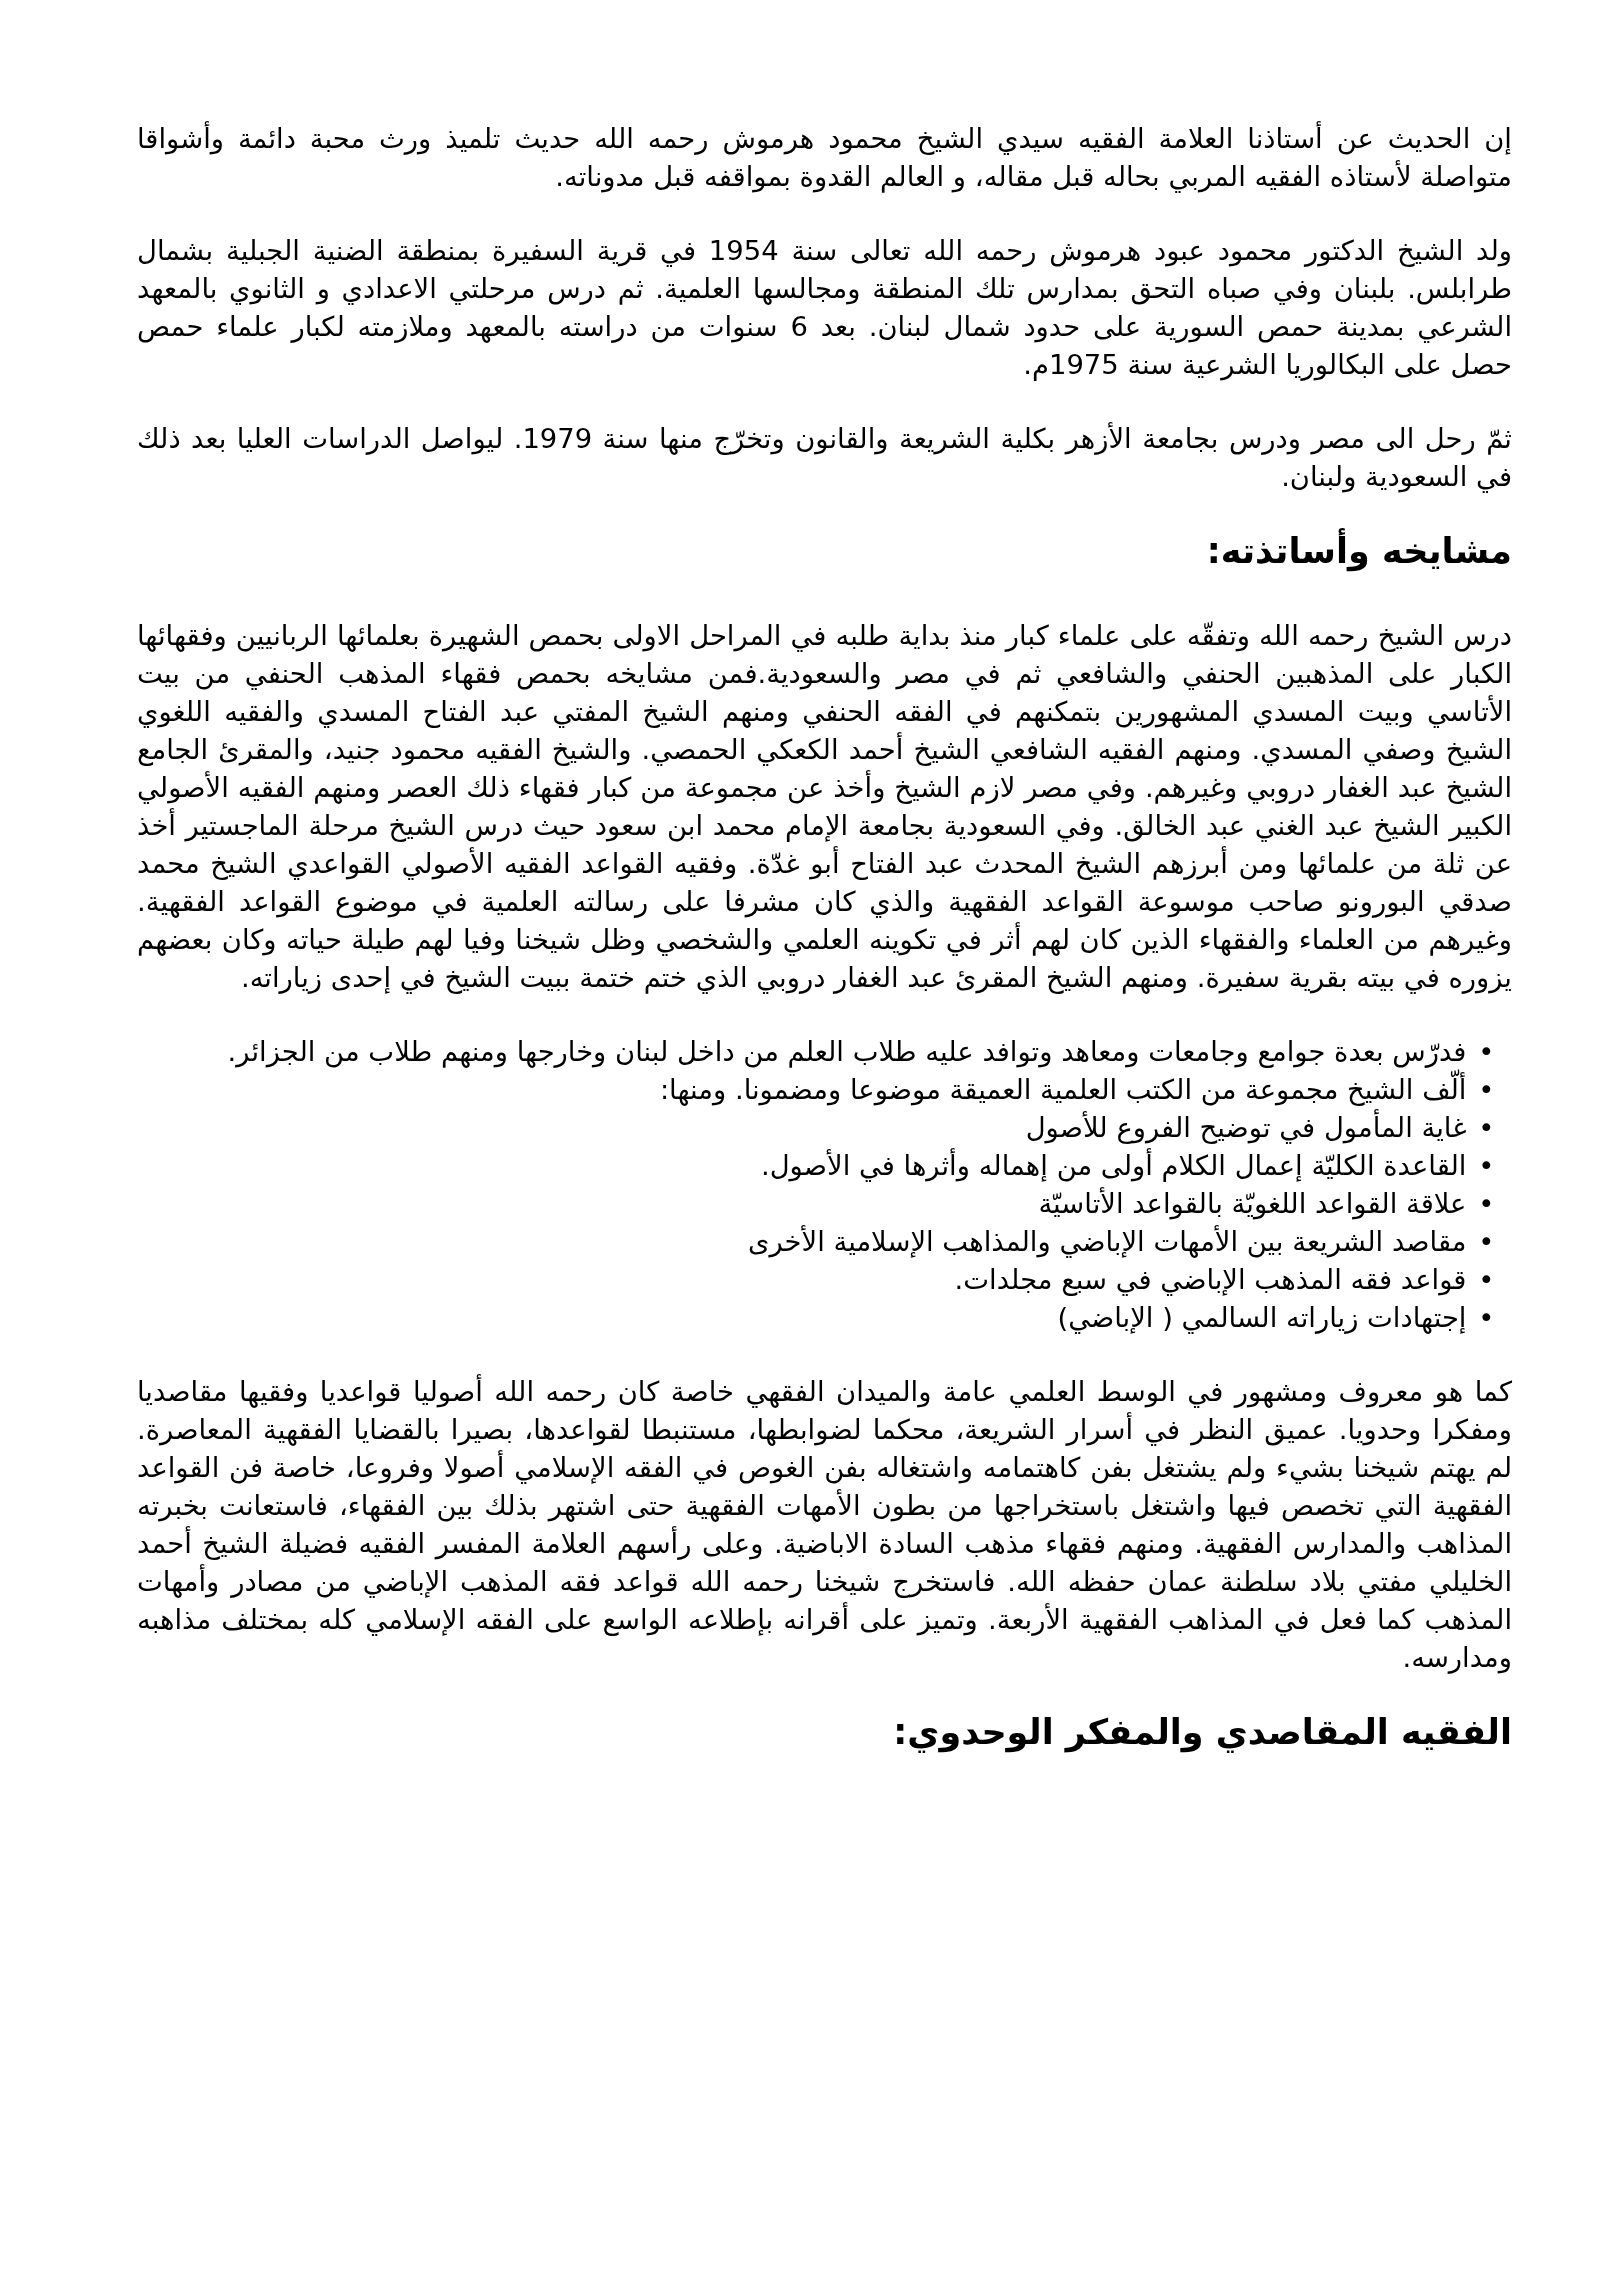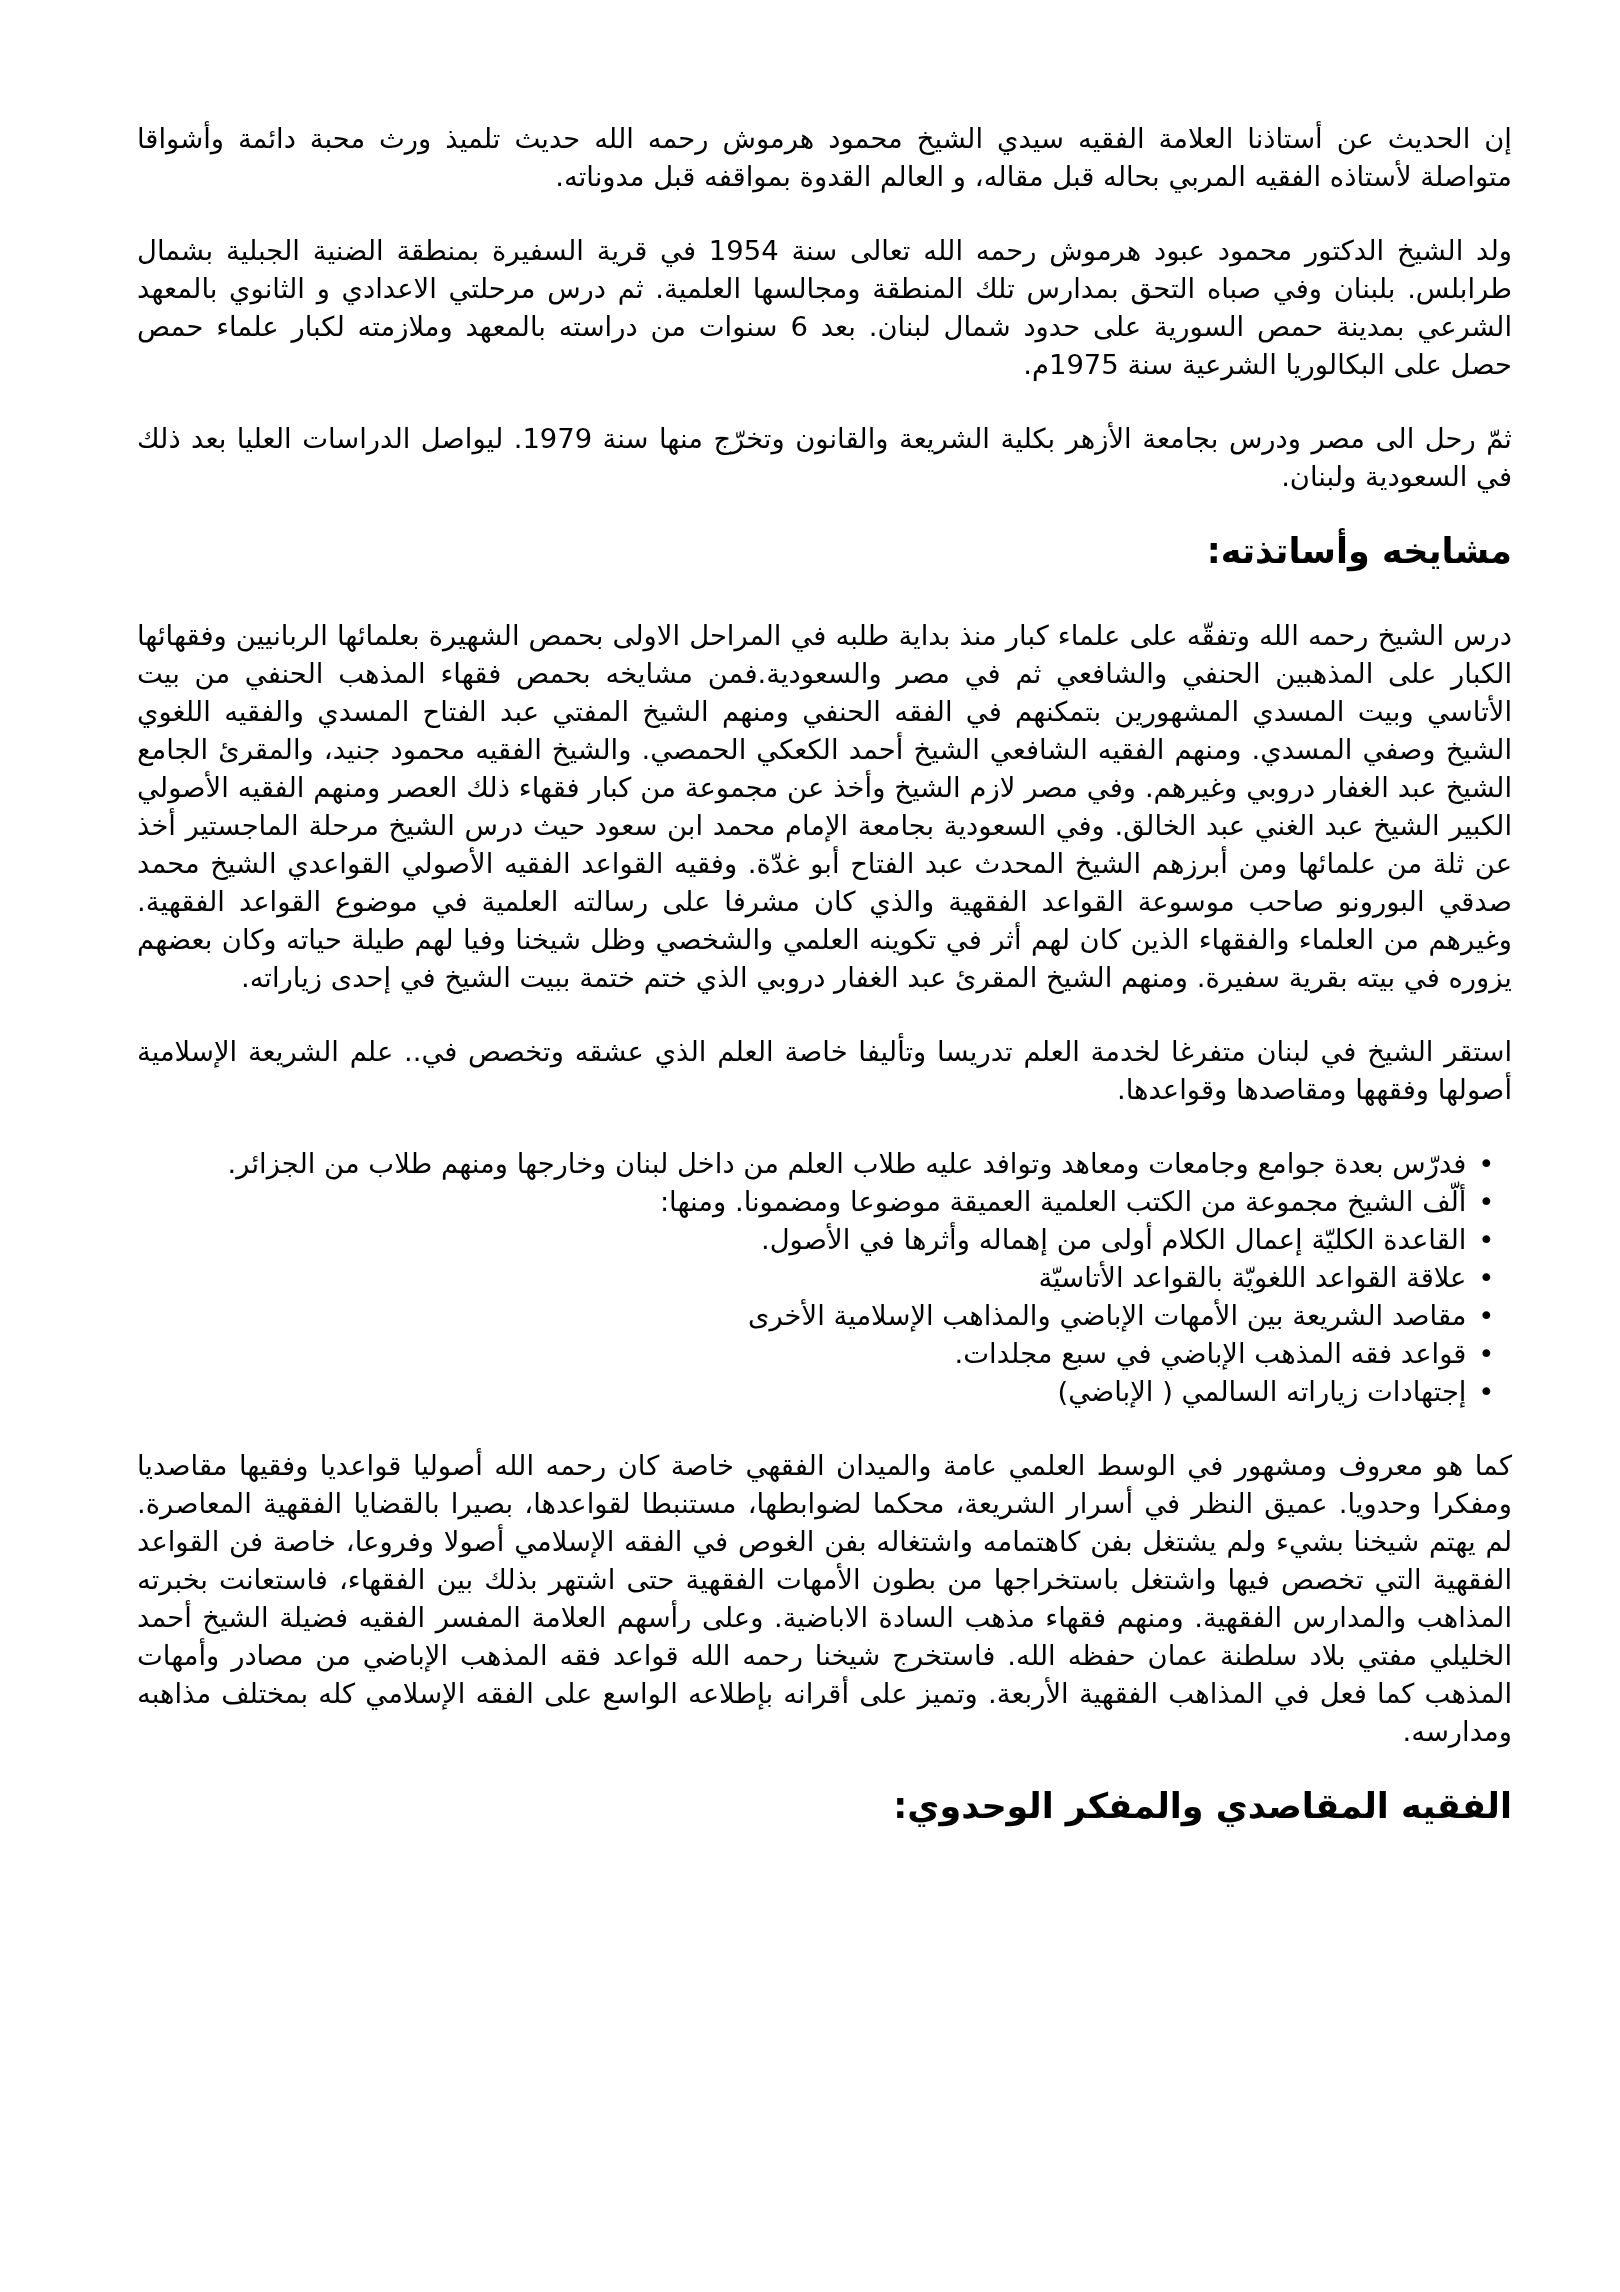--- a/index.html
+++ b/index.html
@@ -56,25 +56,25 @@
   <p class="para">إن الحديث عن أستاذنا العلامة الفقيه سيدي الشيخ محمود هرموش رحمه الله حديث تلميذ ورث محبة دائمة وأشواقا متواصلة لأستاذه الفقيه المربي بحاله قبل مقاله، و العالم القدوة بمواقفه قبل مدوناته.</p>
 
   <p class="para">ولد الشيخ الدكتور محمود عبود هرموش رحمه الله تعالى سنة 1954 في قرية السفيرة بمنطقة الضنية الجبلية بشمال طرابلس. بلبنان وفي صباه التحق بمدارس تلك المنطقة ومجالسها العلمية. ثم درس مرحلتي الاعدادي و الثانوي بالمعهد الشرعي بمدينة حمص السورية على حدود شمال لبنان. بعد 6 سنوات من دراسته بالمعهد وملازمته لكبار علماء حمص حصل على البكالوريا الشرعية سنة 1975م.</p>
 
   <p class="para">ثمّ رحل الى مصر ودرس بجامعة الأزهر بكلية الشريعة والقانون وتخرّج منها سنة 1979. ليواصل الدراسات العليا بعد ذلك في السعودية ولبنان.</p>
 
   <h2 class="heading">مشايخه وأساتذته:</h2>
 
   <p class="para">درس الشيخ رحمه الله وتفقّه على علماء كبار منذ بداية طلبه في المراحل الاولى بحمص الشهيرة بعلمائها الربانيين وفقهائها الكبار على المذهبين الحنفي والشافعي ثم في مصر والسعودية.فمن مشايخه بحمص فقهاء المذهب الحنفي من بيت الأتاسي وبيت المسدي المشهورين بتمكنهم في الفقه الحنفي ومنهم الشيخ المفتي عبد الفتاح المسدي والفقيه اللغوي الشيخ وصفي المسدي. ومنهم الفقيه الشافعي الشيخ أحمد الكعكي الحمصي. والشيخ الفقيه محمود جنيد،  والمقرئ الجامع الشيخ عبد الغفار دروبي وغيرهم. وفي مصر لازم الشيخ وأخذ عن مجموعة من كبار فقهاء ذلك العصر ومنهم الفقيه الأصولي الكبير الشيخ عبد الغني عبد الخالق. وفي السعودية بجامعة الإمام محمد ابن سعود حيث درس الشيخ مرحلة الماجستير أخذ عن ثلة من علمائها ومن أبرزهم الشيخ المحدث عبد الفتاح أبو غدّة. وفقيه القواعد الفقيه الأصولي القواعدي الشيخ محمد صدقي البورونو صاحب موسوعة القواعد الفقهية والذي كان مشرفا على رسالته العلمية في موضوع القواعد الفقهية. وغيرهم من العلماء والفقهاء الذين كان لهم أثر في تكوينه العلمي والشخصي وظل شيخنا وفيا لهم طيلة حياته وكان بعضهم يزوره في بيته بقرية سفيرة. ومنهم الشيخ المقرئ عبد الغفار دروبي الذي ختم ختمة ببيت الشيخ في إحدى زياراته.</p>
 
-  <p class="para">استقر الشيخ في لبنان متفرغا لخدمة العلم تدريسا وتأليفا خاصة العلم الذي عشقه وتخصص في.. علم الشريعة الإسلامية أصولها وفقهها ومقاصدها وقواعدها.</p>
 
   <ul class="books-list">
     <li>فدرّس بعدة جوامع وجامعات ومعاهد وتوافد عليه طلاب العلم من داخل لبنان وخارجها ومنهم طلاب من الجزائر.</li>
     <li>ألّف الشيخ مجموعة من الكتب العلمية العميقة موضوعا ومضمونا. ومنها:</li>
+    <li>غاية المأمول في توضيح الفروع للأصول</li>
     <li>القاعدة الكليّة إعمال الكلام أولى من إهماله وأثرها في الأصول.</li>
     <li>علاقة القواعد اللغويّة بالقواعد الأتاسيّة</li>
     <li>مقاصد الشريعة بين الأمهات الإباضي والمذاهب الإسلامية الأخرى</li>
     <li>قواعد فقه المذهب الإباضي في سبع مجلدات.</li>
     <li>إجتهادات زياراته السالمي ( الإباضي)</li>
   </ul>
 
   <p class="para">كما هو معروف ومشهور في الوسط العلمي عامة والميدان الفقهي خاصة كان رحمه الله أصوليا قواعديا وفقيها مقاصديا ومفكرا وحدويا. عميق النظر في أسرار الشريعة، محكما لضوابطها، مستنبطا لقواعدها، بصيرا بالقضايا الفقهية المعاصرة. لم يهتم شيخنا بشيء ولم يشتغل بفن كاهتمامه واشتغاله بفن الغوص في الفقه الإسلامي أصولا وفروعا، خاصة فن القواعد الفقهية التي تخصص فيها واشتغل باستخراجها من بطون الأمهات الفقهية حتى اشتهر بذلك بين الفقهاء، فاستعانت بخبرته المذاهب والمدارس الفقهية. ومنهم فقهاء مذهب السادة الاباضية. وعلى رأسهم العلامة المفسر الفقيه فضيلة الشيخ أحمد الخليلي مفتي بلاد سلطنة عمان حفظه الله. فاستخرج شيخنا رحمه الله قواعد فقه المذهب الإباضي من مصادر وأمهات المذهب كما فعل في المذاهب الفقهية الأربعة. وتميز على أقرانه بإطلاعه الواسع على الفقه الإسلامي كله بمختلف مذاهبه ومدارسه.</p>
 
   <h2 class="heading">الفقيه المقاصدي والمفكر الوحدوي:</h2>

